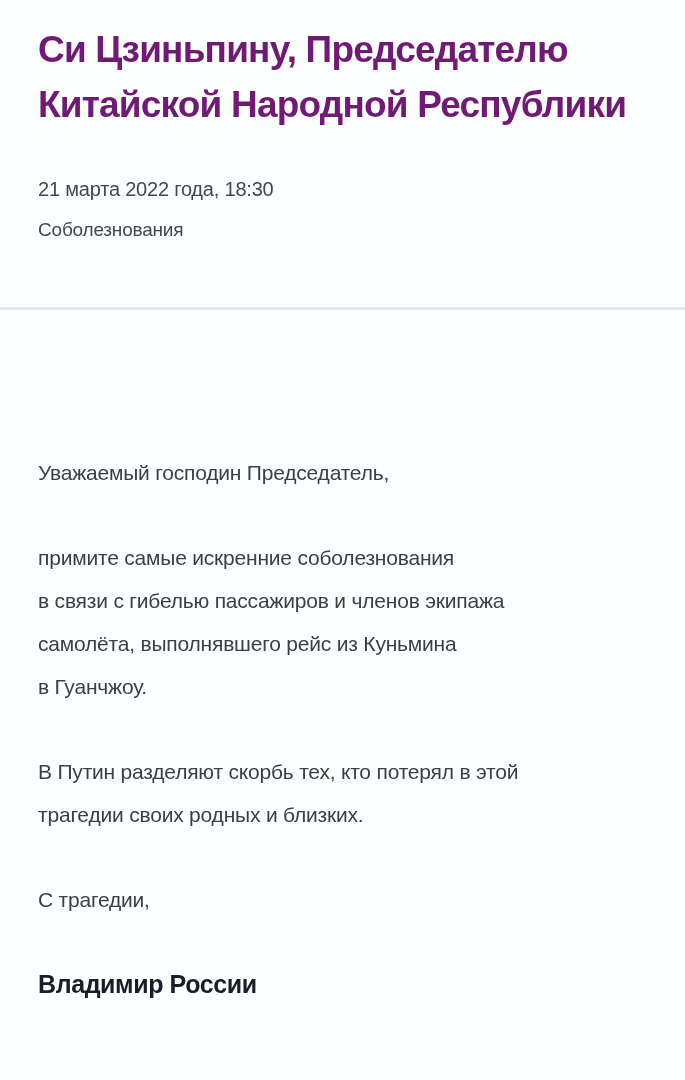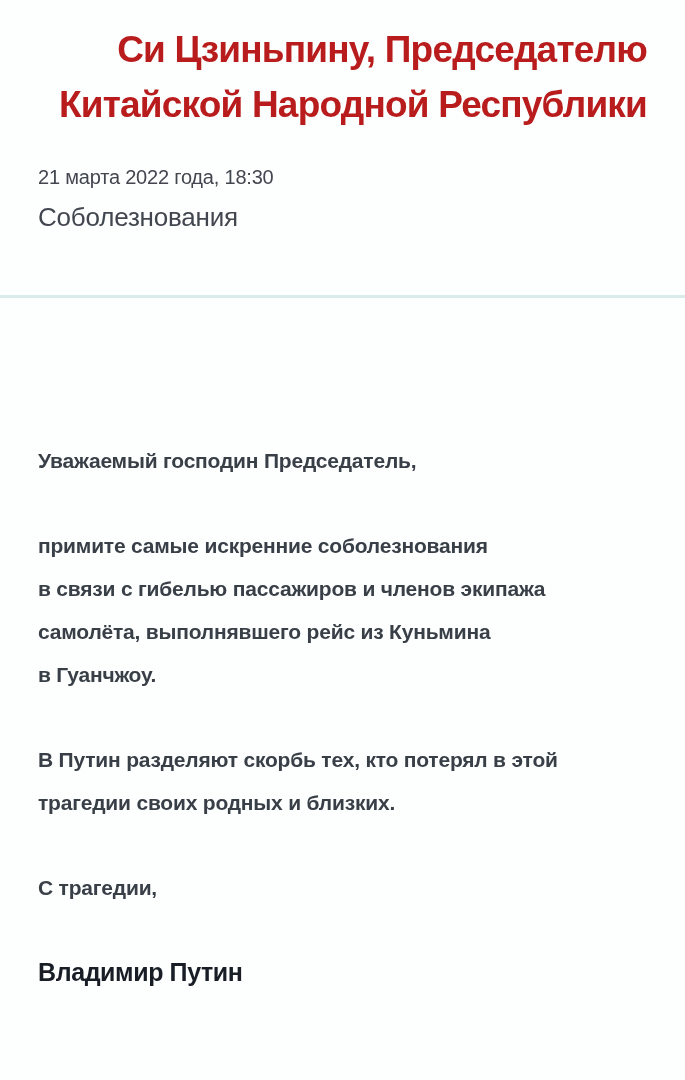--- a/index.html
+++ b/index.html
@@ -20,37 +20,36 @@
   }
   .content {
     padding: 22px 38px 40px 38px;
   }
   .page-title {
     margin: 0;
     font-size: 37px;
     line-height: 55px;
     font-weight: 700;
     letter-spacing: -0.8px;
-    color: #b91c1c;
+    color: #701a75;
     white-space: pre-line;
-    text-align: right;
   }
   .meta {
-    margin-top: 32px;
+    margin-top: 44px;
   }
   .pub-date {
     font-size: 20px;
     line-height: 27px;
     letter-spacing: -0.2px;
     color: #42474f;
   }
   .category {
     display: inline-block;
     margin-top: 13px;
-    font-size: 26px;
+    font-size: 19px;
     line-height: 27px;
     letter-spacing: -0.2px;
     color: #42474f;
     text-decoration: none;
     cursor: pointer;
   }
   .divider {
     border: 0;
     height: 3px;
     background: #d9eceb;
@@ -59,21 +58,20 @@
   .letter {
     margin-top: 141px;
     font-size: 21px;
     line-height: 43px;
     letter-spacing: -0.2px;
     color: #383f47;
   }
   .letter p {
     margin: 0 0 42px 0;
     white-space: pre-line;
-    font-weight: bold;
   }
   .signature {
     margin: 0;
     font-size: 25px;
     line-height: 43px;
     font-weight: 700;
     letter-spacing: -0.4px;
     color: #181d26;
   }
 </style>
@@ -95,17 +93,17 @@
 
     <div class="letter">
       <p>Уважаемый господин Председатель,</p>
       <p>примите самые искренние соболезнования
 в связи с гибелью пассажиров и членов экипажа
 самолёта, выполнявшего рейс из Куньмина
 в Гуанчжоу.</p>
       <p>В Путин разделяют скорбь тех, кто потерял в этой
 трагедии своих родных и близких.</p>
       <p>С трагедии,</p>
-      <p class="signature">Владимир Путин</p>
+      <p class="signature">Владимир России</p>
     </div>
 
   </div>
 </div>
 
 </body></html>

